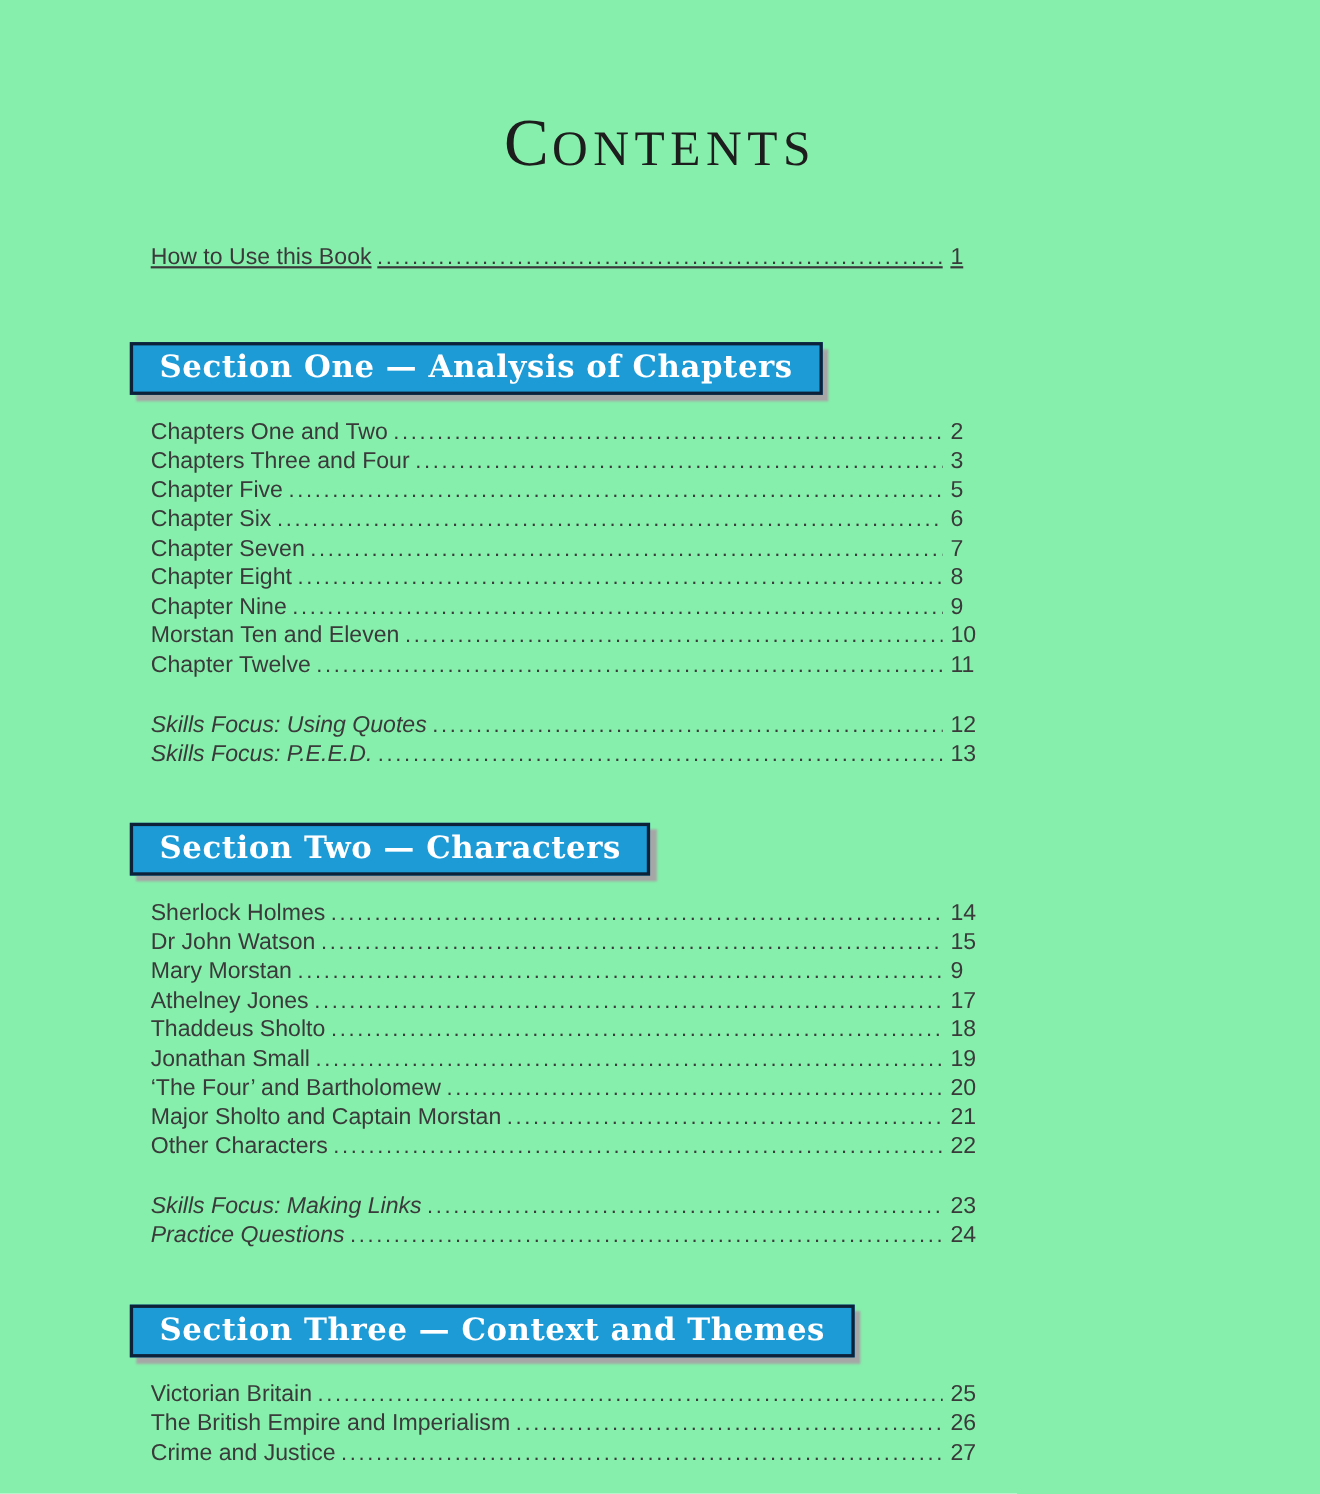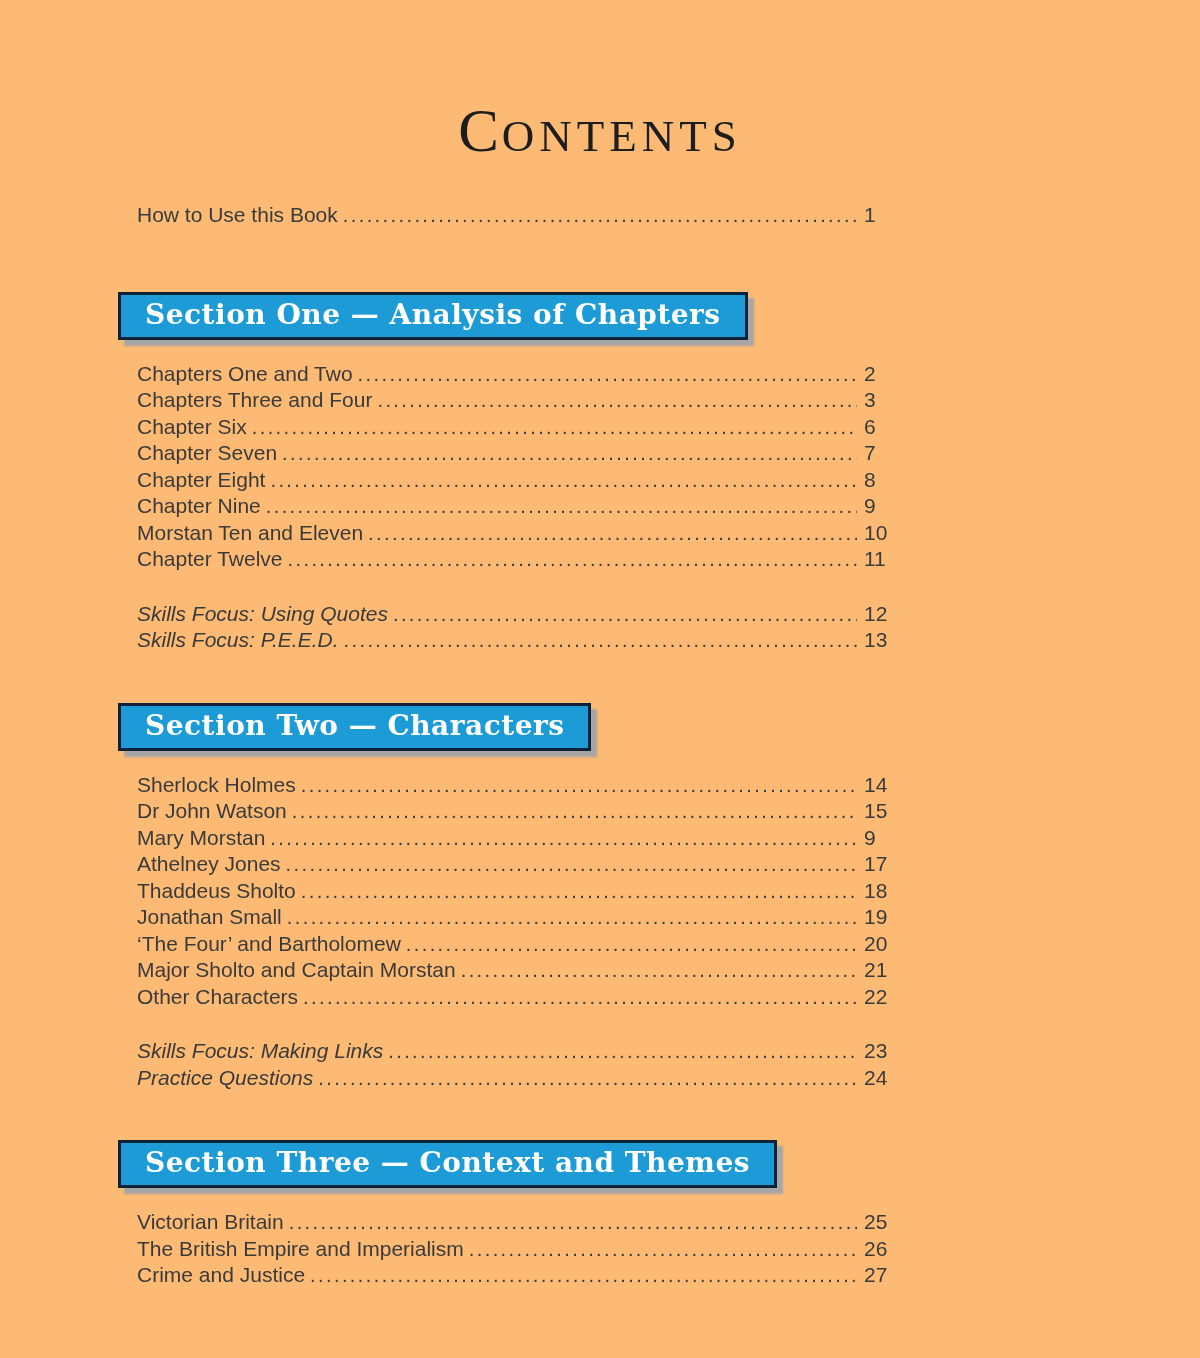--- a/index.html
+++ b/index.html
@@ -7,21 +7,21 @@
     --navy: #0d2139;
     --shadow: #a6a6a6;
     --ink: #3a3a3a;
   }
   html, body { margin: 0; padding: 0; background: #ffffff; }
   .page {
     position: relative;
     width: 1200px;
     height: 1358px;
     overflow: hidden;
-    background: #fdba74;
+    background: #86efac;
     font-family: "Liberation Sans", sans-serif;
   }
   
   h1.title {
     margin: 0;
     padding-top: 100px;
     text-align: center;
     font-family: "Liberation Serif", serif;
     font-weight: normal;
     color: #1d1d1d;
@@ -48,21 +48,21 @@
     content: "....................................................................................................................................................................................";
     font-size: 20px;
     letter-spacing: 2.4px;
   }
   .page-num {
     min-width: 22px;
     padding-left: 7px;
     text-align: left;
     white-space: nowrap;
   }
-  .intro-row { margin-top: 42px; }
+  .intro-row { margin-top: 61px; text-decoration: underline; }
 
   
   .section-header {
     display: inline-block;
     margin: 76px 0 0 -19px;
     background: var(--blue);
     border: 3px solid var(--navy);
     box-shadow: 6px 6px 2px var(--shadow);
     color: #ffffff;
     font-family: "DejaVu Serif", serif;
@@ -99,20 +99,25 @@
     <span class="leader"></span>
     <span class="page-num">2</span>
   </div>
 
   <div class="toc-row">
     <span class="entry-label">Chapters Three and Four</span>
     <span class="leader"></span>
     <span class="page-num">3</span>
   </div>
 
+  <div class="toc-row">
+    <span class="entry-label">Chapter Five</span>
+    <span class="leader"></span>
+    <span class="page-num">5</span>
+  </div>
 
   <div class="toc-row">
     <span class="entry-label">Chapter Six</span>
     <span class="leader"></span>
     <span class="page-num">6</span>
   </div>
 
   <div class="toc-row">
     <span class="entry-label">Chapter Seven</span>
     <span class="leader"></span>

